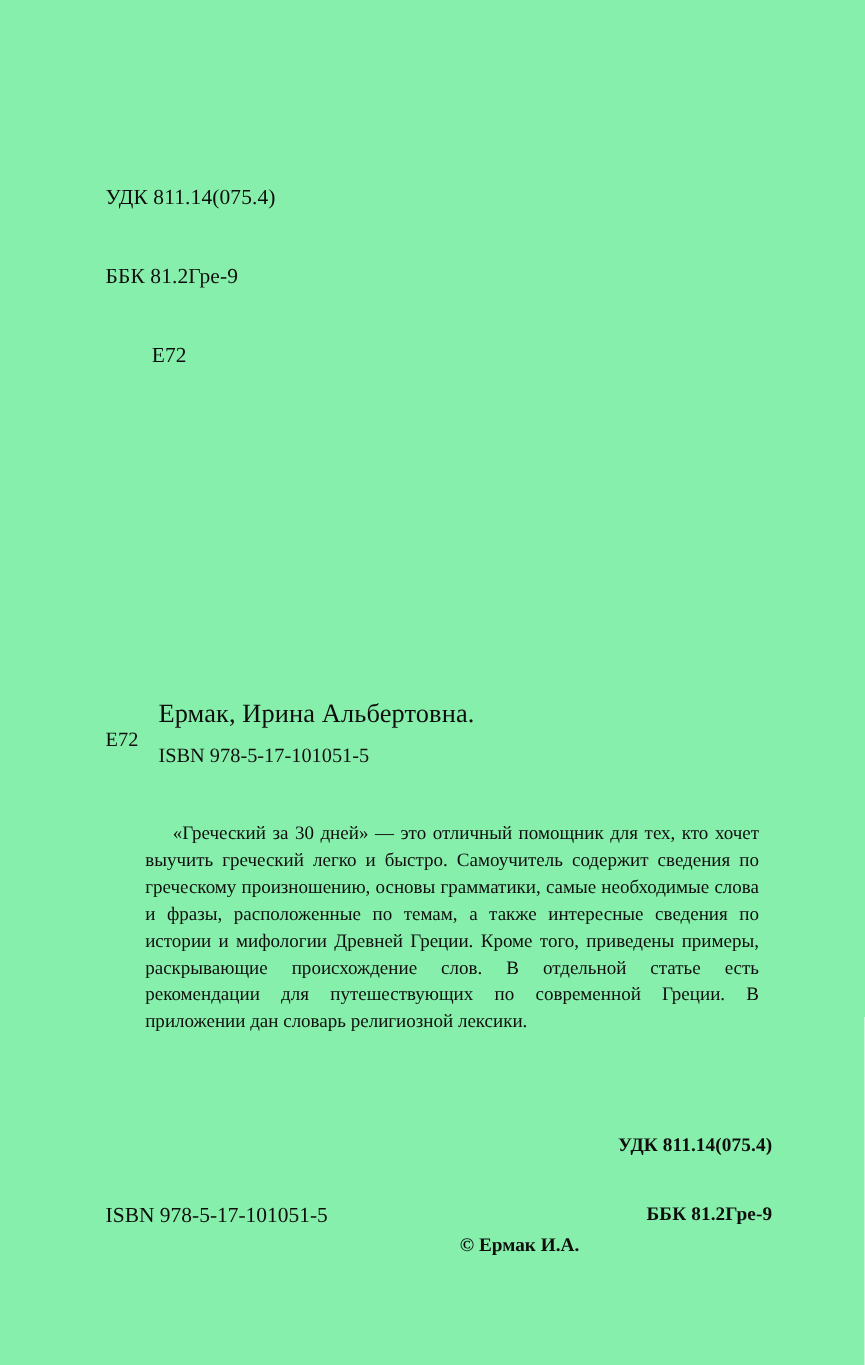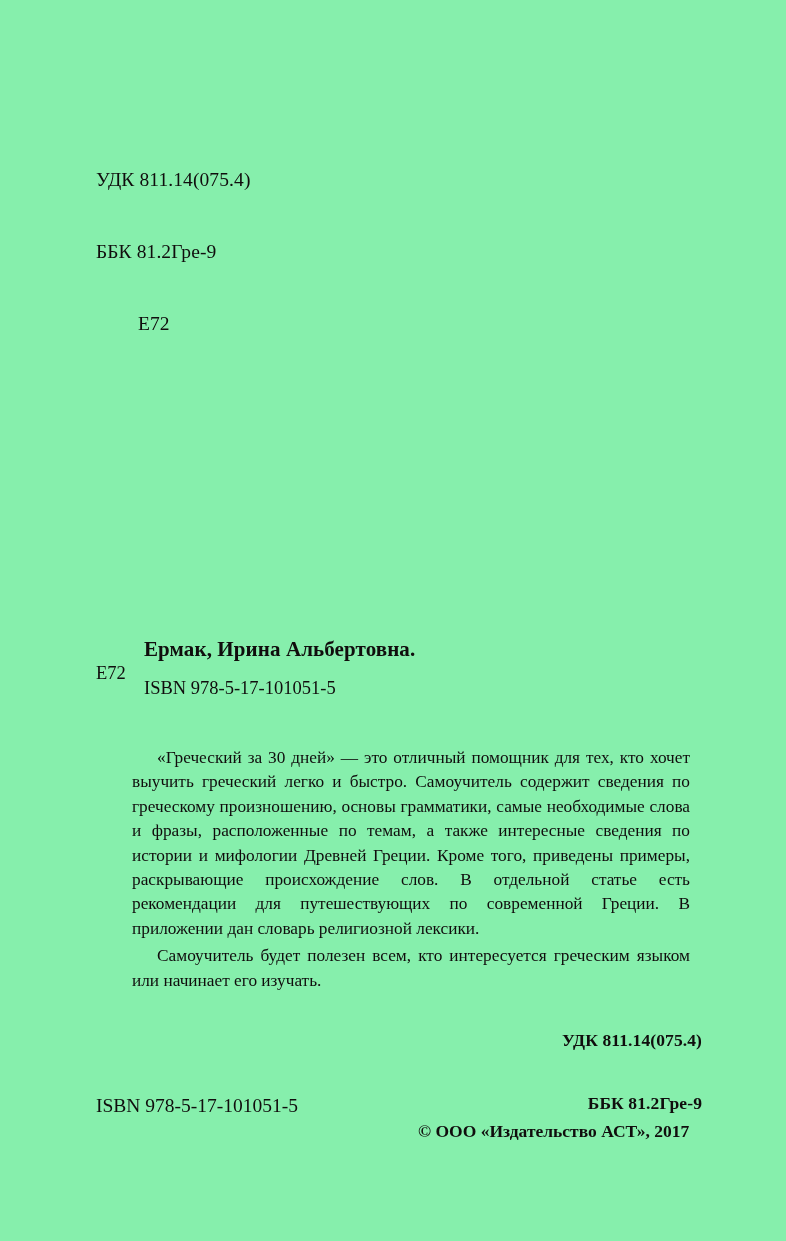--- a/index.html
+++ b/index.html
@@ -41,22 +41,22 @@
 
   
   .card {
     position: absolute;
     left: 96px;
     top: 638px;
     width: 606px;
   }
   .card-author {
     margin: 0 0 1px 48px;
-    font-weight: bold;
-    font-size: 21px;
+    font-weight: normal;
+    font-size: 24px;
     line-height: 23px;
     letter-spacing: 0.1px;
   }
   .card-desc {
     position: relative;
     margin: 0;
     padding-left: 48px;
     font-size: 18.5px;
     line-height: 23.5px;
     text-align: justify;
@@ -145,27 +145,26 @@
   <div class="card">
     <div class="card-author">Ермак, Ирина Альбертовна.</div>
     <div class="card-desc">
       <span class="card-index">Е72</span>
     </div>
     <div class="card-isbn">ISBN 978-5-17-101051-5</div>
   </div>
 
   <div class="annotation">
     <p>«Греческий за 30 дней» — это отличный помощник для тех, кто хочет выучить греческий легко и быстро. Самоучитель содержит сведения по греческому произношению, основы грамматики, са­мые необходимые слова и фразы, расположенные по темам, а также интересные сведения по истории и мифологии Древней Греции. Кроме того, приведены примеры, раскрывающие происхождение слов. В отдельной статье есть рекомендации для путешествующих по современной Греции. В приложении дан словарь религиозной лексики.</p>
-    <p>Самоучитель будет полезен всем, кто интересуется греческим язы­ком или начинает его изучать.</p>
   </div>
 
   <div class="class-repeat">
     <span class="class-line">УДК 811.14(075.4)</span>
     <span class="class-line">ББК 81.2Гре-9</span>
   </div>
 
   <div class="footer-isbn">ISBN 978-5-17-101051-5</div>
 
   <div class="footer-copy">
-    <span>© ООО «Издательство АСТ», 2017</span>
+    <span>© Ермак И.А.</span>
   </div>
 
 </div>
 
 </body></html>

